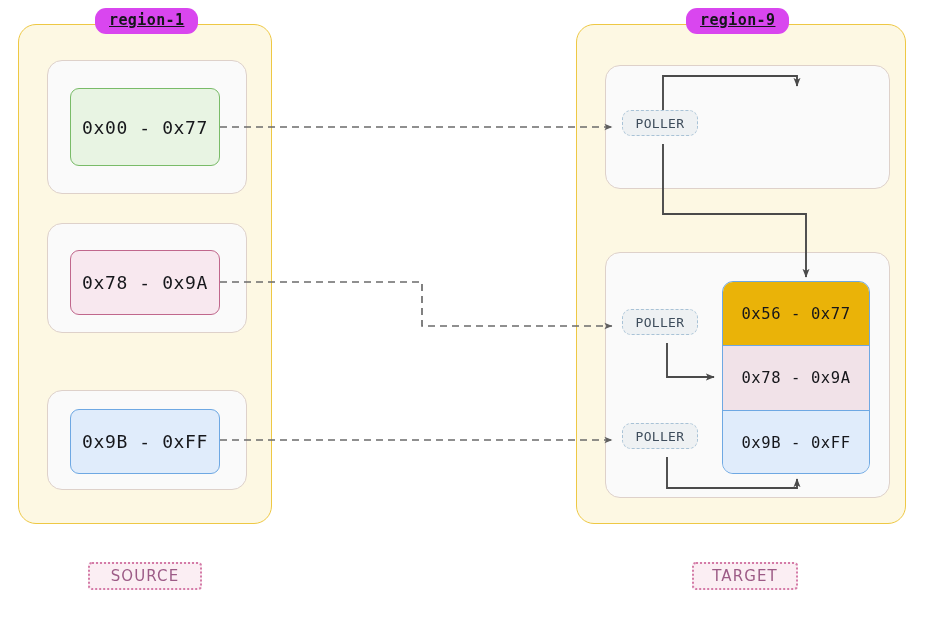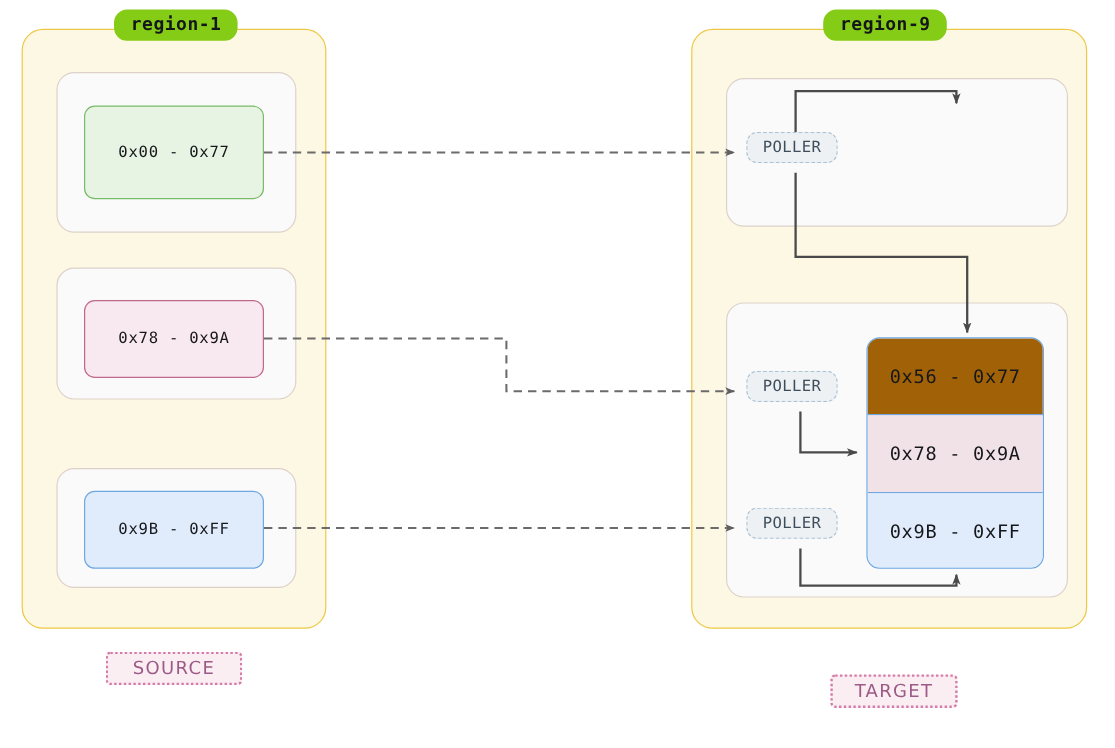--- a/index.html
+++ b/index.html
@@ -40,30 +40,31 @@
     border: 1.6px solid #eec844;
     border-radius: 18px;
     z-index: 1;
   }
   #region-1 { left: 18px;  top: 24px; width: 254px; height: 500px; }
   #region-2 { left: 576px; top: 24px; width: 330px; height: 500px; }
 
   .region-label {
     position: absolute;
     z-index: 6;
-    background: #84cc16;
+    background: #d946ef;
     color: #15161a;
     font-family: "DejaVu Sans Mono", "Liberation Mono", monospace;
     font-weight: bold;
     font-size: 15px;
     letter-spacing: 0.4px;
     padding: 4px 14px 5px 14px;
     border-radius: 11px;
     white-space: nowrap;
     line-height: 1.1;
+    text-decoration: underline;
   }
   #region-1-label { left: 95px;  top: 8px; }
   #region-2-label { left: 686px; top: 8px; }
 
   
   .card {
     position: absolute;
     box-sizing: border-box;
     background: #fafafa;
     border: 1.3px solid #ded1ca;
@@ -78,21 +79,21 @@
 
   
   .block {
     position: absolute;
     box-sizing: border-box;
     display: flex;
     align-items: center;
     justify-content: center;
     border-radius: 9px;
     font-family: "DejaVu Sans Mono", "Liberation Mono", monospace;
-    font-size: 13px;
+    font-size: 18px;
     color: #16171b;
     letter-spacing: 0.6px;
     white-space: nowrap;
     z-index: 3;
   }
   .block.green { background: #e8f4e3; border: 1.5px solid #79bb68; }
   .block.pink  { background: #f8e8ef; border: 1.5px solid #c0678c; }
   .block.blue  { background: #e0ecfb; border: 1.5px solid #6ea8e3; }
 
   #blk-src-0 { left: 70px; top: 88px;  width: 150px; height: 78px; }
@@ -119,21 +120,21 @@
     height: 64.33px;
     display: flex;
     align-items: center;
     justify-content: center;
     font-family: "DejaVu Sans Mono", "Liberation Mono", monospace;
     font-size: 15.5px;
     color: #16171b;
     letter-spacing: 0.6px;
     white-space: nowrap;
   }
-  .stack-seg.green { background: #a16207; border-bottom: 1.5px solid #6ea8e3; }
+  .stack-seg.green { background: #eab308; border-bottom: 1.5px solid #6ea8e3; }
   .stack-seg.pink  { background: #f1e2e8; border-bottom: 1.5px solid #6ea8e3; }
   .stack-seg.blue  { background: #e0ecfb; }
 
   
   .poller {
     position: absolute;
     box-sizing: border-box;
     display: flex;
     align-items: center;
     justify-content: center;
@@ -163,21 +164,21 @@
     background: #fbeef3;
     border: 2px dotted #d47ba7;
     border-radius: 4px;
     font-family: "DejaVu Sans", "Liberation Sans", sans-serif;
     font-size: 15px;
     letter-spacing: 1.1px;
     color: #9c5b86;
     white-space: nowrap;
     z-index: 6;
   }
-  #tag-source { left: 88px;  top: 543px; width: 114px; height: 28px; }
+  #tag-source { left: 88px;  top: 562px; width: 114px; height: 28px; }
   #tag-target { left: 692px; top: 562px; width: 106px; height: 28px; }
 </style>
 </head>
 <body>
 
 <div id="canvas">
 
   <div class="region" id="region-1"></div>
   <div class="region" id="region-2"></div>
 

